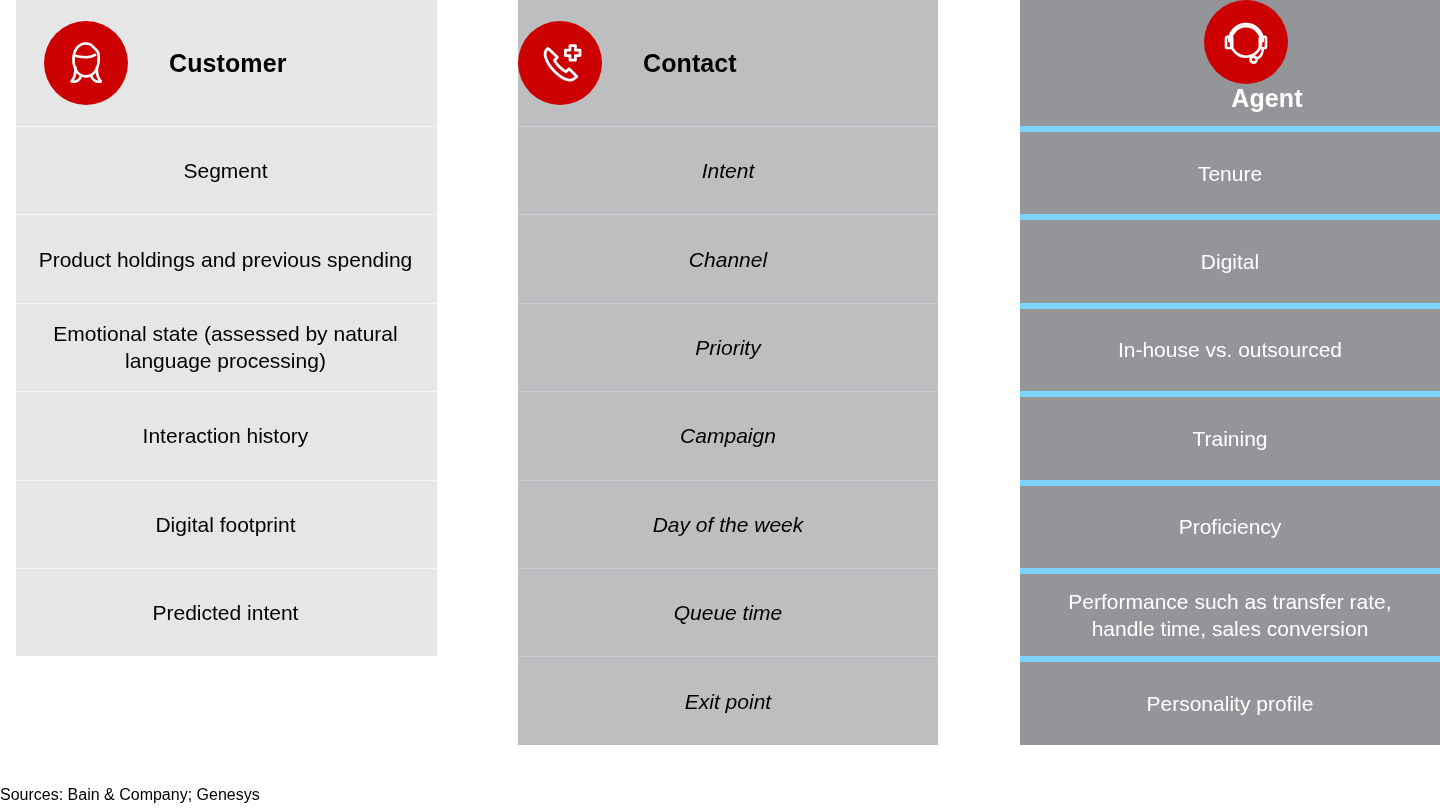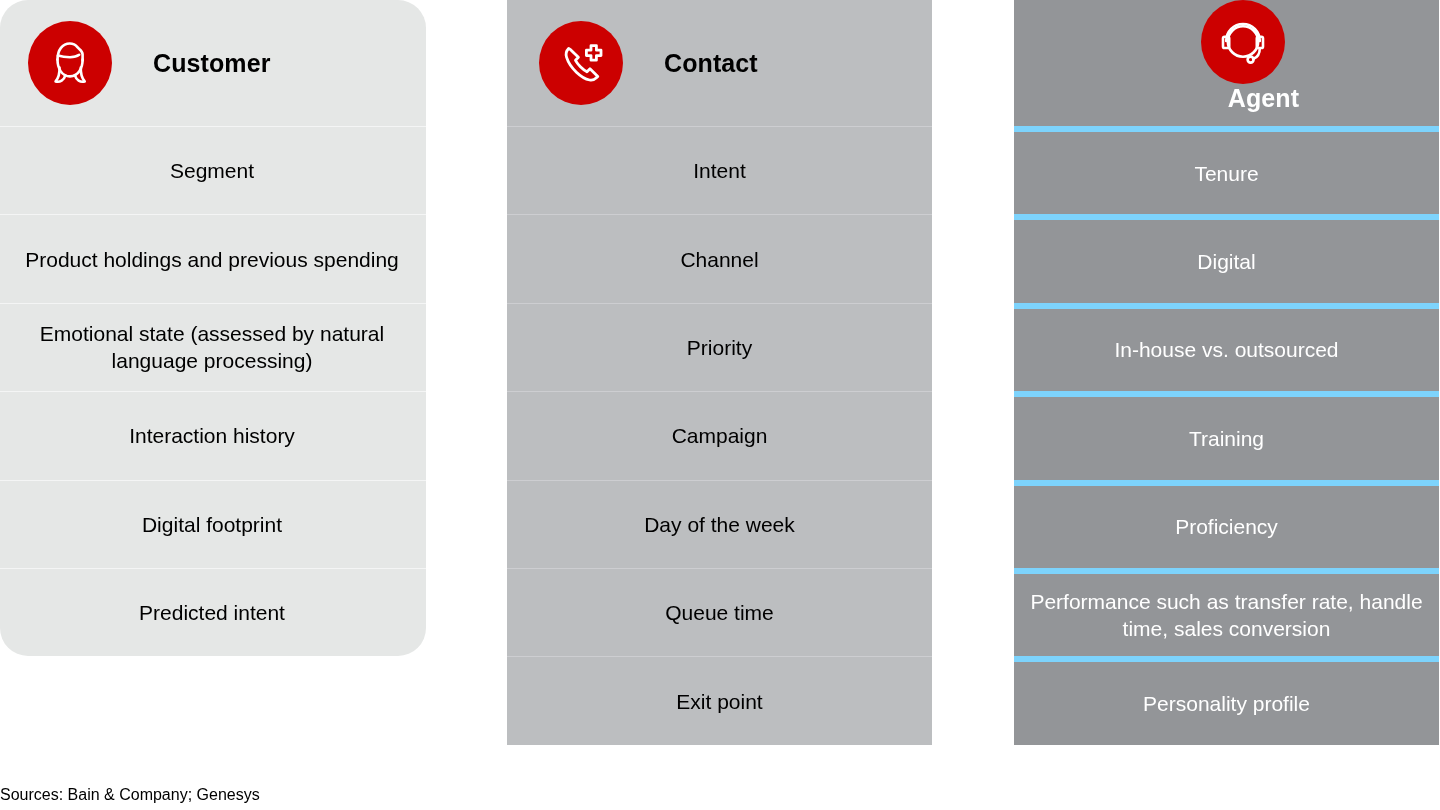--- a/index.html
+++ b/index.html
@@ -29,44 +29,43 @@
     display: flex;
     align-items: flex-start;
   }
   .col {
     display: flex;
     flex-direction: column;
     box-sizing: border-box;
   }
   .col-customer {
     width: 426px;
-    margin-left: 0;
+    margin-left: 16px;
     background: #e5e7e6;
-    border-radius: 28px;
   }
   .col-contact {
     width: 425px;
     margin-left: 81px;
     background: #bcbec0;
   }
   .col-agent {
     width: 425px;
     margin-left: 82px;
     background: #939598;
   }
 
   .col-header {
     height: 126px;
     display: flex;
     align-items: center;
     box-sizing: border-box;
     position: relative;
   }
   .col-customer .col-header { padding-left: 28px; }
-  .col-contact  .col-header { padding-left: 32px; }
+  .col-contact  .col-header { }
   .col-agent    .col-header { padding-left: 33px; flex-direction: column; }
 
   .badge {
     width: 84px;
     height: 84px;
     border-radius: 50%;
     background: #cc0000;
     flex: 0 0 auto;
     display: flex;
     align-items: center;
@@ -89,21 +88,21 @@
     display: flex;
     align-items: center;
     justify-content: center;
     text-align: center;
     box-sizing: border-box;
     padding: 0 14px;
     font-size: 21px;
     line-height: 27px;
   }
   .col-customer .row { color: #000000; border-top: 1px solid #f4f5f5; padding-left: 12px; }
-  .col-contact  .row { color: #000000; border-top: 1px solid #cdced1; }
+  .col-contact  .row { color: #000000; border-top: 1px solid #cdced1; font-style: italic; }
   .col-agent    .row { color: #ffffff; border-top: 6px solid #7dd3fc; }
 
   .row span { display: block; }
   .row sup {
     font-size: 0.62em;
     vertical-align: super;
     line-height: 0;
   }
 
   .sources {

